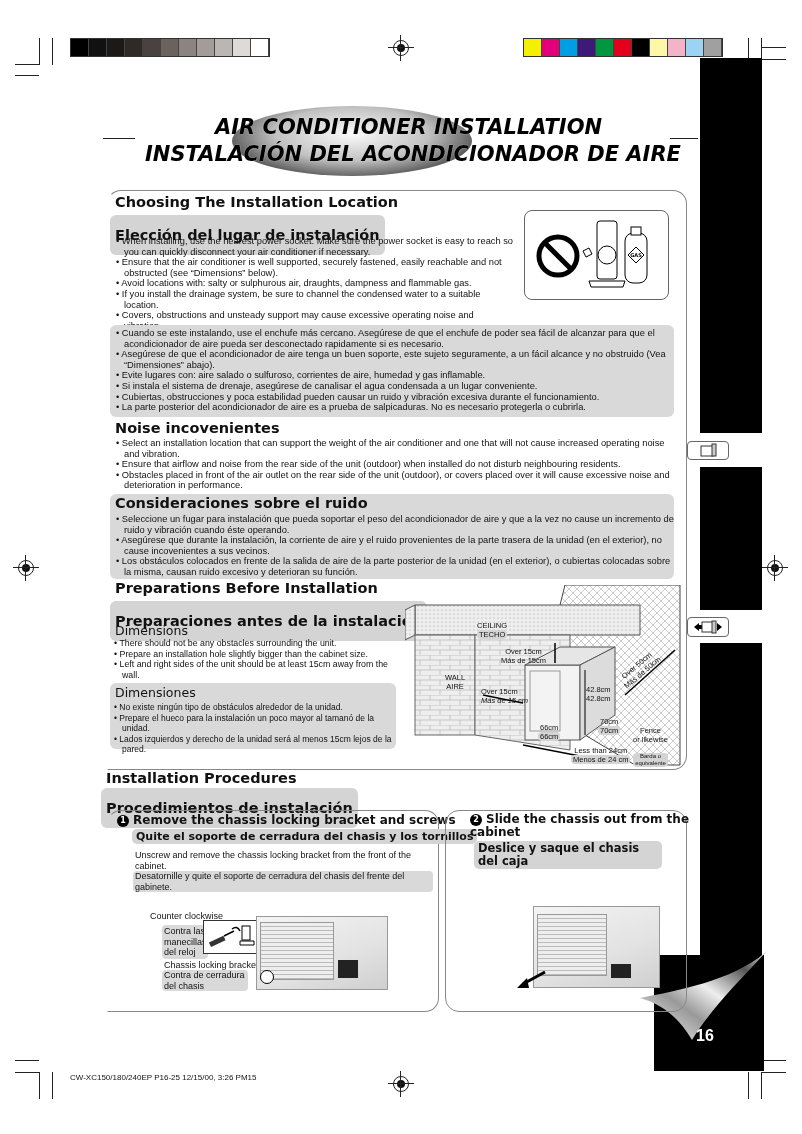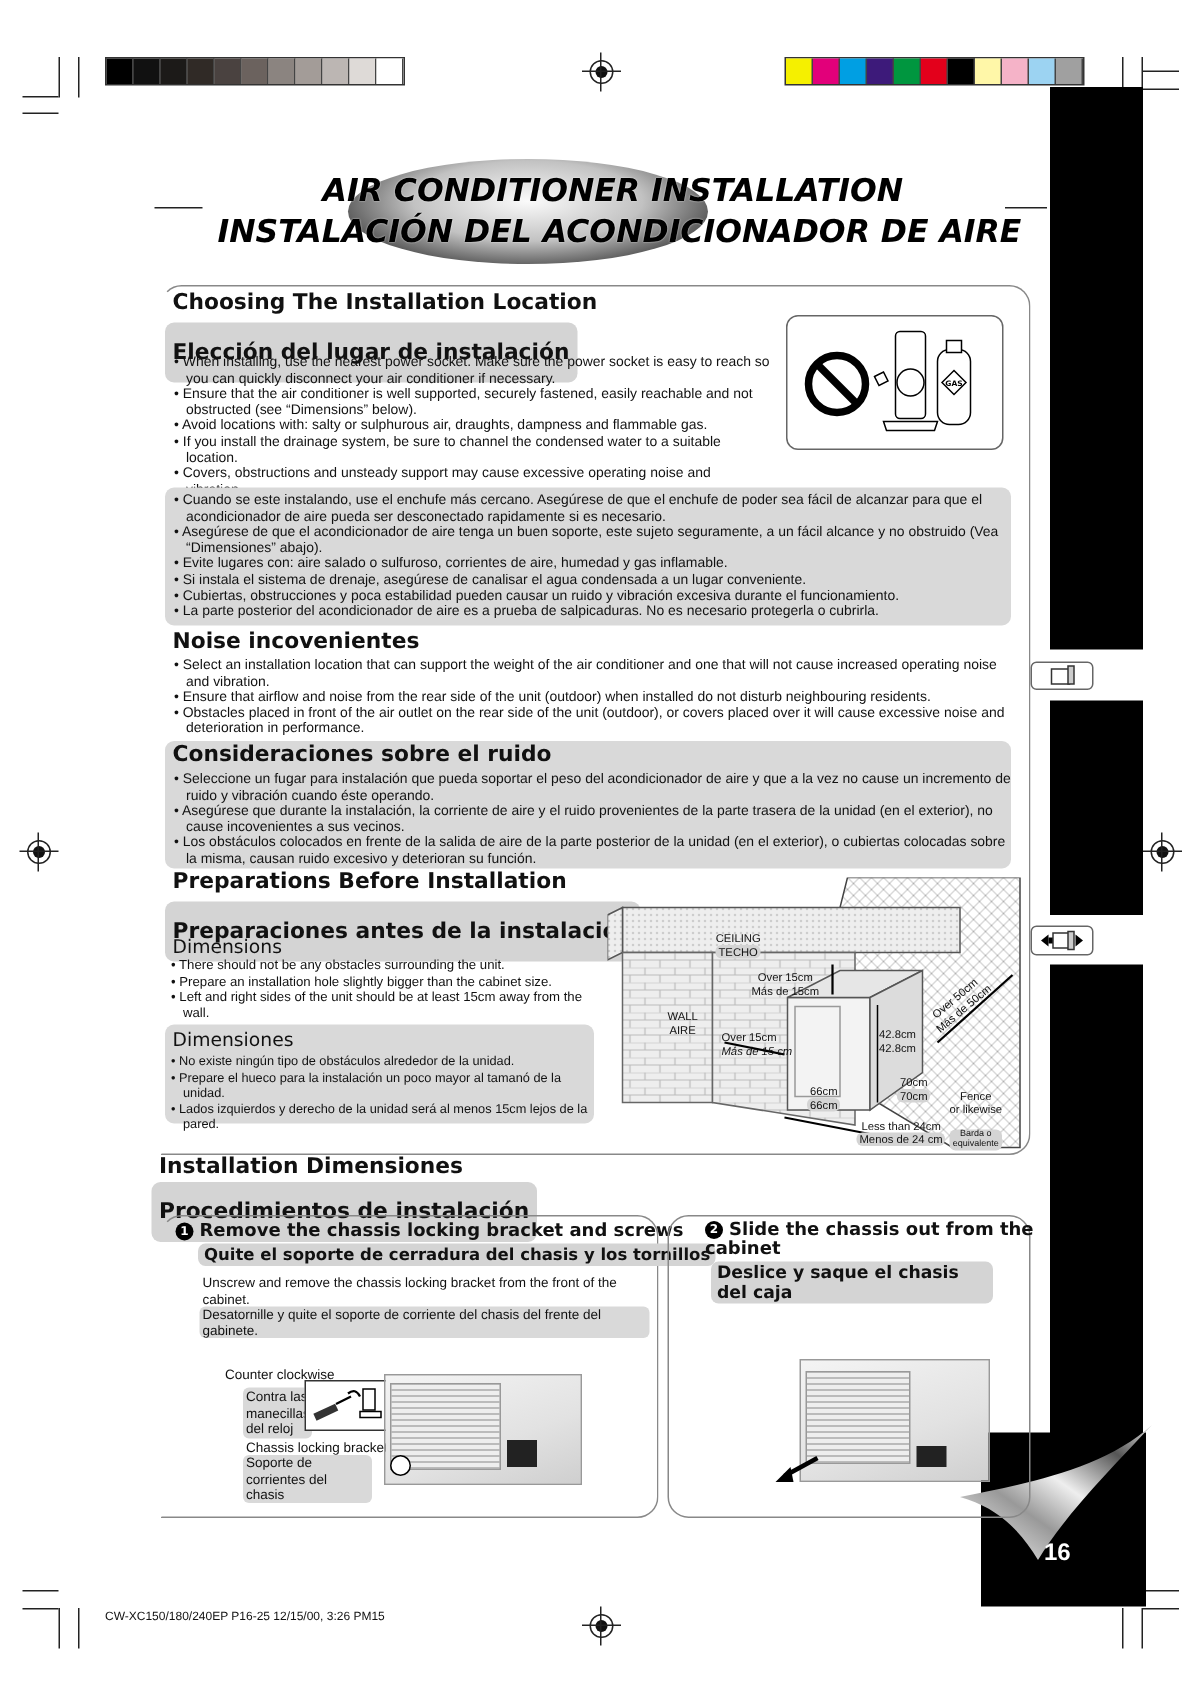--- a/index.html
+++ b/index.html
@@ -277,45 +277,45 @@
 or likewise</div>
     <div class="pill" style="font-size:6px;line-height:7px">Barda o
 equivalente</div>
   </div>
   <div class="diagram-label" style="left:166px;top:161px">
     <div>Less than 24cm</div>
     <div class="pill">Menos de 24 cm</div>
   </div>
 </div>
 
-<div class="h1" style="left:106px;top:770px">Installation Dimensiones</div>
+<div class="h1" style="left:106px;top:770px">Installation Procedures</div>
 <div class="h1 h1-gray" style="left:101px;top:788px">Procedimientos de instalación</div>
 
 <div class="box" style="left:107px;top:810px;width:330px;height:200px;border-bottom-left-radius:0;border-left-color:transparent"></div>
 <div class="step-title" style="left:117px;top:814px">
   <span class="step-num">1</span><span>Remove the chassis locking bracket and screws</span>
 </div>
 <div class="step-sub" style="left:132px;top:829px;font-size:11px">Quite el soporte de cerradura del chasis y los tornillos</div>
 <div class="body-text" style="left:135px;top:850px;width:296px">Unscrew and remove the chassis locking bracket from the front of the cabinet.</div>
-<div class="body-text" style="left:133px;top:871px;width:296px;background:#d9d9d9;border-radius:4px;padding:0 2px">Desatornille y quite el soporte de corriente del chasis del frente del gabinete.</div>
+<div class="body-text" style="left:133px;top:871px;width:296px;background:#d9d9d9;border-radius:4px;padding:0 2px">Desatornille y quite el soporte de cerradura del chasis del frente del gabinete.</div>
 
 <div class="abs" style="left:148px;top:900px;width:290px;height:100px">
   <div class="body-text" style="left:2px;top:11px">Counter clockwise</div>
   <div class="body-text" style="left:14px;top:25px;width:42px;background:#d9d9d9;border-radius:4px;padding:1px 2px">Contra las manecillas del reloj</div>
   <div class="abs" style="left:55px;top:20px;width:55px;height:32px;border:1px solid #333;background:#fff">
     <svg width="55" height="32" viewBox="0 0 55 32">
         <rect x="5" y="18" width="16" height="5" transform="rotate(-25 13 20)" fill="#333"></rect>
         <line x1="20" y1="15" x2="30" y2="10" stroke="#000" stroke-width="1.5"></line>
         <path d="M28 8 q5 -4 8 2" fill="none" stroke="#000" stroke-width="1.5"></path>
         <rect x="38" y="5" width="8" height="14" fill="#fff" stroke="#000"></rect>
         <path d="M36 20 h14 v4 h-14 z" fill="#fff" stroke="#000"></path>
       </svg>
   </div>
   <div class="body-text" style="left:16px;top:60px;white-space:nowrap">Chassis locking bracket</div>
-  <div class="body-text" style="left:14px;top:70px;width:82px;background:#d9d9d9;border-radius:4px;padding:0 2px">Soporte de corrientes del chasis</div>
+  <div class="body-text" style="left:14px;top:70px;width:82px;background:#d9d9d9;border-radius:4px;padding:0 2px">Contra de cerradura del chasis</div>
   <div class="unit" style="left:108px;top:16px;width:130px;height:72px"></div>
   <div class="grille" style="left:112px;top:22px;width:72px;height:56px"></div>
   <div class="abs" style="left:190px;top:60px;width:20px;height:18px;background:#222"></div>
   <div class="abs" style="left:112px;top:70px;width:12px;height:12px;border:1px solid #000;border-radius:50%;background:#fff"></div>
 </div>
 
 <div class="box" style="left:445px;top:810px;width:240px;height:200px"></div>
 <div class="step-title" style="left:470px;top:813px;width:225px">
   <span class="step-num">2</span><span>Slide the chassis out from the cabinet</span>
 </div>

